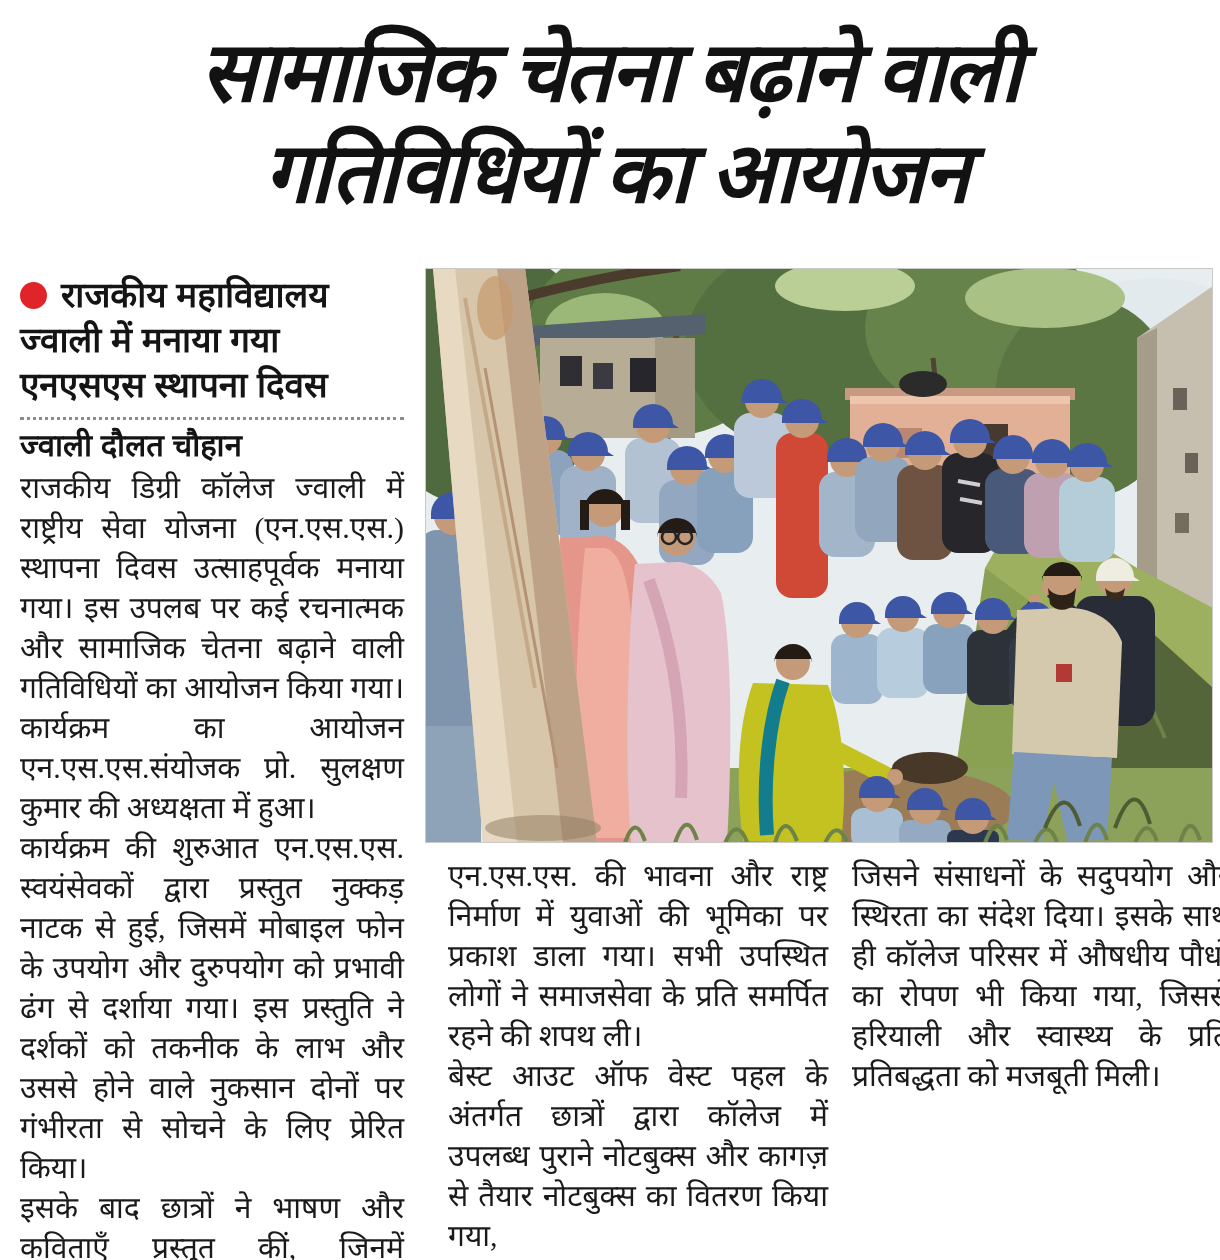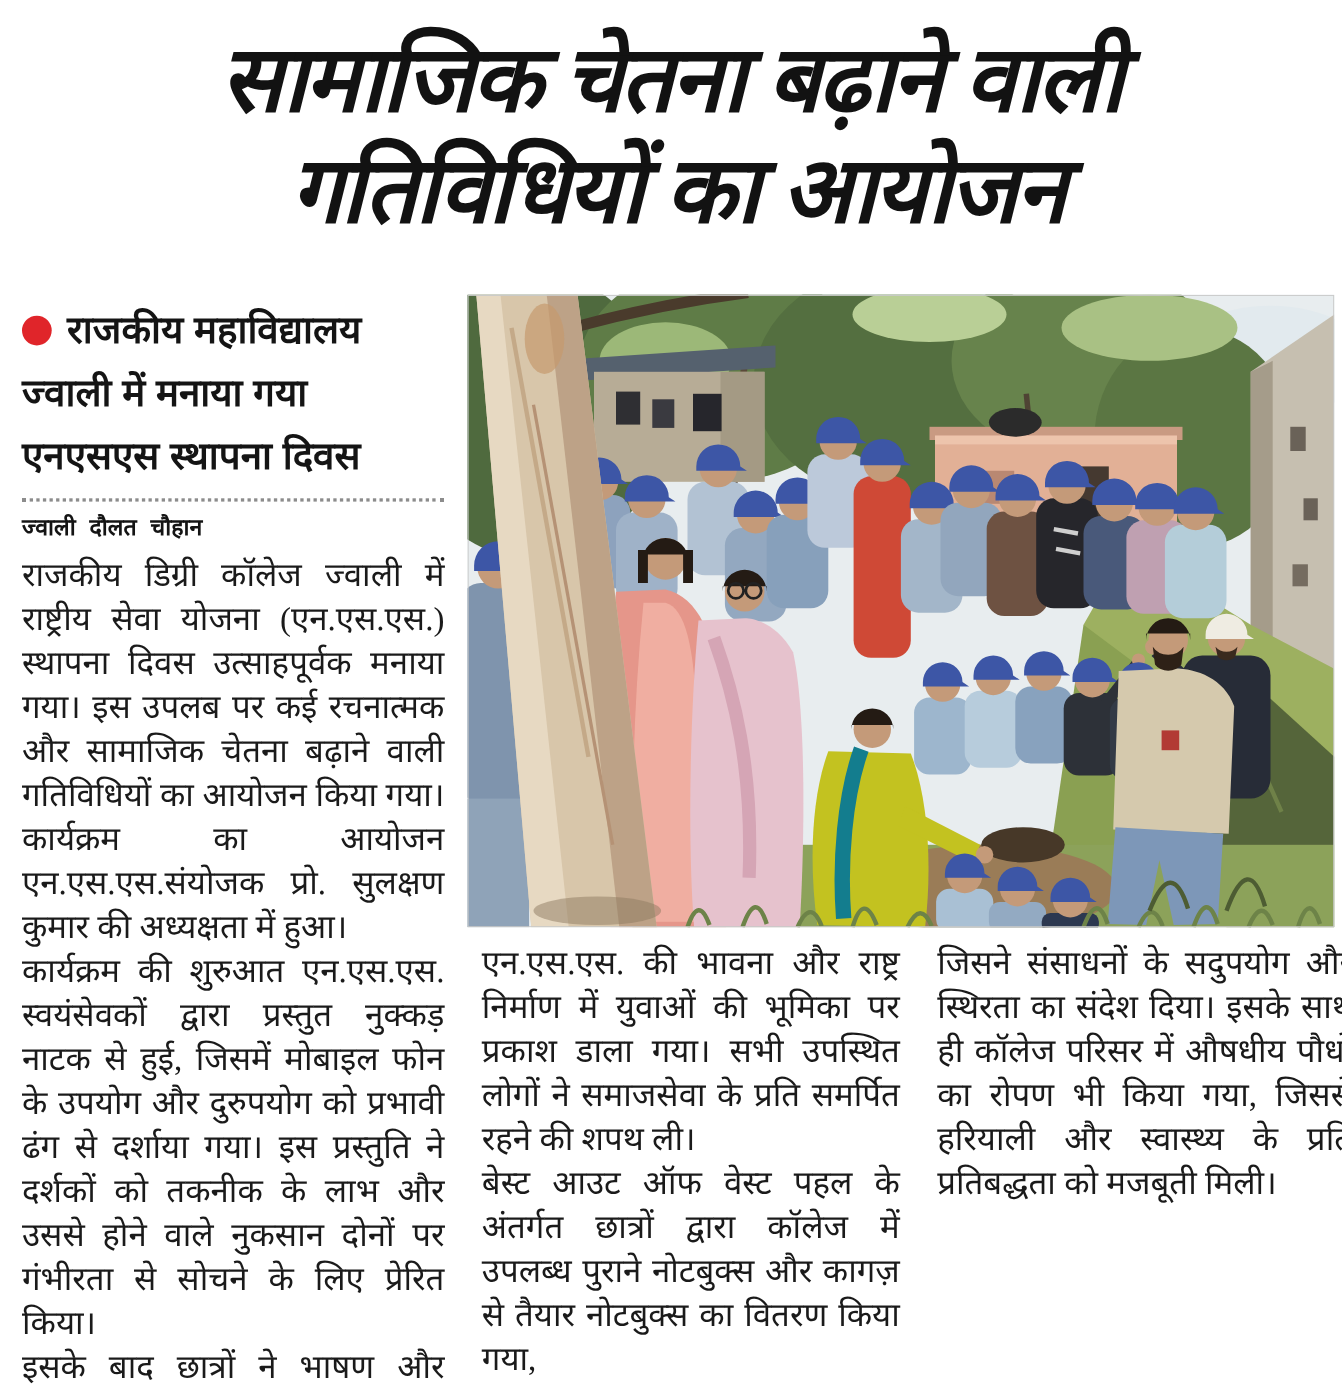--- a/index.html
+++ b/index.html
@@ -8,43 +8,43 @@
     font-family:"Liberation Serif", serif;color:#161616;overflow:hidden;
   }
   .headline{
     position:absolute;left:0;top:22px;width:1220px;text-align:center;
     font-family:"Liberation Sans", sans-serif;font-weight:700;
     font-size:84px;line-height:101px;color:#121212;letter-spacing:-2px;
   }
   .left-col{position:absolute;left:20px;top:272px;width:384px;}
   .subhead{
     font-family:"Liberation Sans", sans-serif;font-weight:700;
-    font-size:35px;line-height:57px;color:#141414;
+    font-size:35px;line-height:45px;color:#141414;
   }
   .dot{
     display:inline-block;width:27px;height:27px;border-radius:50%;
     background:#e0252a;margin-right:14px;vertical-align:baseline;
     position:relative;top:2px;
   }
   .dotted-rule{height:0;border-bottom:3px dotted #8c8c8c;margin:10px 0 6px 0;}
   .byline{
-    font-family:Liberation Mono, monospace;font-weight:700;
-    font-size:21px;line-height:40px;color:#141414;margin-bottom:2px;
+    font-family:Liberation Sans, sans-serif;font-weight:700;
+    font-size:31px;line-height:40px;color:#141414;margin-bottom:2px;
   }
   .bodytext p{
     margin:0;font-size:30px;line-height:40px;text-align:justify;
     font-family:"Liberation Serif", serif;color:#1a1a1a;
   }
   .bodytext p.cont{text-align-last:justify;}
   .photo{
     position:absolute;left:425px;top:268px;width:788px;height:575px;
     background:#e8edef;
   }
   .photo svg{display:block;width:100%;height:100%;}
-  .mid-col{position:absolute;left:438px;top:856px;width:380px;}
+  .mid-col{position:absolute;left:448px;top:856px;width:380px;}
   .right-col{position:absolute;left:852px;top:856px;width:378px;}
   .cap{fill:#3d56a6}
   .face{fill:#c49a79}
   .hair{fill:#241b14}
 </style>
 </head>
 <body>
 
 <h1 class="headline" style="margin:0;font-style:italic;">
   <span style="display:block;">सामाजिक चेतना बढ़ाने वाली</span>

